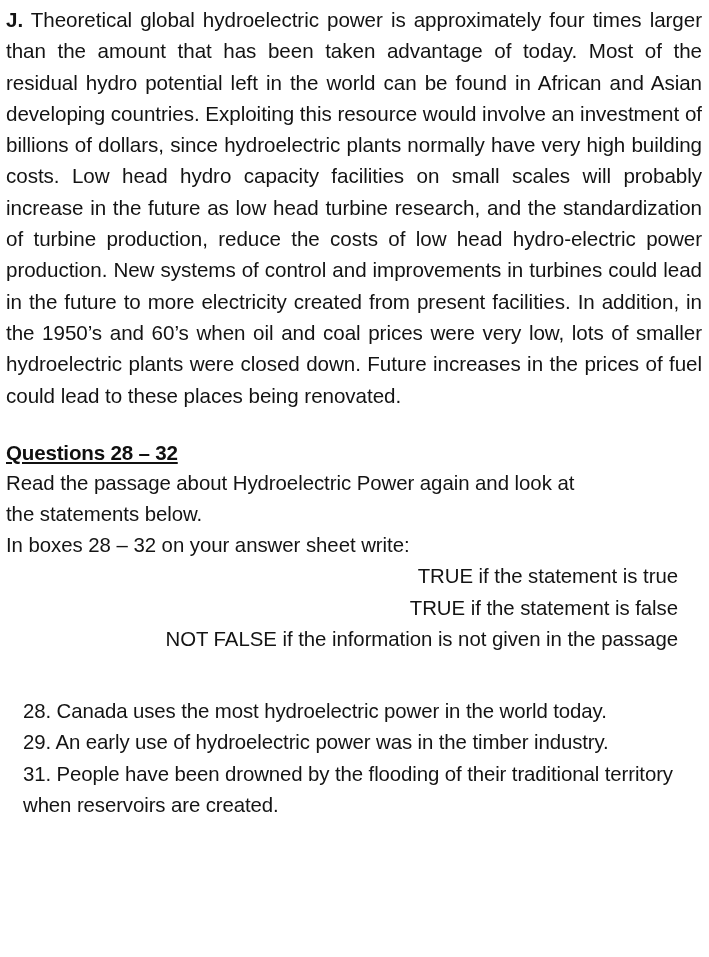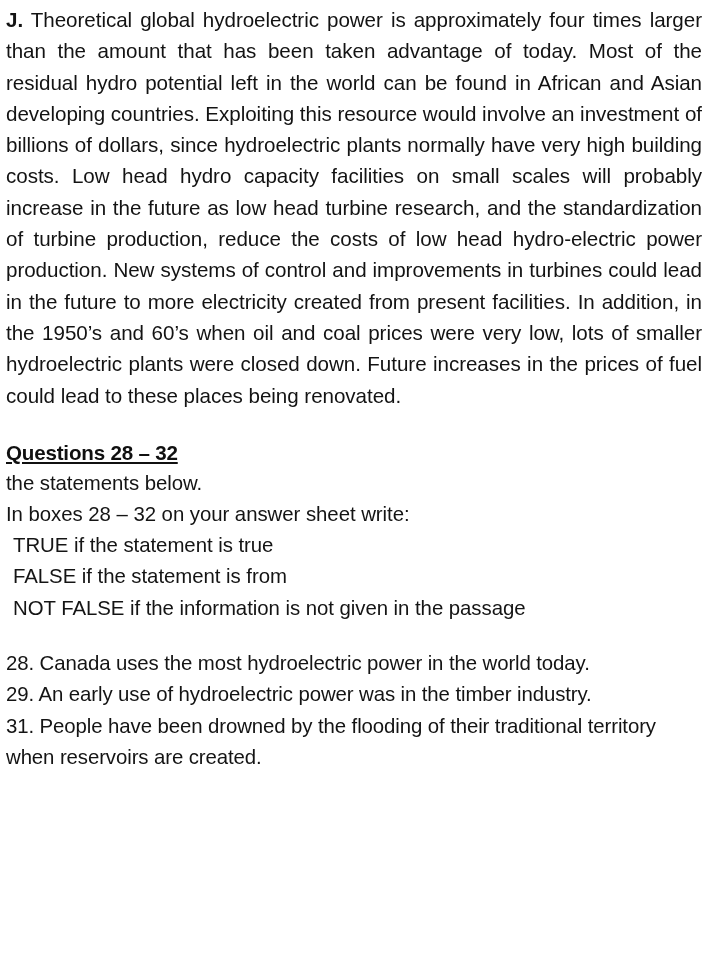--- a/index.html
+++ b/index.html
@@ -72,53 +72,55 @@
     letter-spacing: -0.05px;
     margin: 0;
     color: #141414;
     max-width: 672px;
   }
   .instr-line {
     white-space: nowrap;
   }
   .instr-line.indent {
     padding-left: 7px;
+    text-align: right;
   }
 
   
   .statements {
     font-size: 20.4px;
     line-height: 31.4px;
     text-align: left;
     letter-spacing: -0.1px;
-    margin: 0;
+    margin: 17px;
     color: #141414;
   }
   .statement {
     margin: 0;
     max-width: 694px;
   }
 </style>
 </head>
 <body>
 
 <div id="page">
   <div class="content">
 
     <p class="passage"><span class="para-label">J.</span> <span>Theoretical global hydroelectric power is approximately four times larger than the amount that has been taken advantage of today. Most of the residual hydro potential left in the world can be found in African and Asian developing countries. Exploiting this resource would involve an investment of billions of dollars, since hydroelectric plants normally have very high building costs. Low head hydro capacity facilities on small scales will probably increase in the future as low head turbine research, and the standardization of turbine production, reduce the costs of low head hydro-electric power production. New systems of control and improvements in turbines could lead in the future to more electricity created from present facilities. In addition, in the 1950’s and 60’s when oil and coal prices were very low, lots of smaller hydroelectric plants were closed down. Future increases in the prices of fuel could lead to these places being renovated.</span></p>
 
     <div class="gap"></div>
 
     <p class="q-heading">Questions 28 – 32</p>
 
     <div class="instructions">
+      <div class="instr-line">Read the passage about Hydroelectric Power again and look at</div>
       <div class="instr-line">the statements below.</div>
       <div class="instr-line">In boxes 28 – 32 on your answer sheet write:</div>
       <div class="instr-line indent">TRUE if the statement is true</div>
-      <div class="instr-line indent">FALSE if the statement is from</div>
+      <div class="instr-line indent">TRUE if the statement is false</div>
       <div class="instr-line indent">NOT FALSE if the information is not given in the  passage</div>
     </div>
 
     <div class="gap-small"></div>
 
     <div class="statements">
       <p class="statement">28. Canada uses the most hydroelectric power in the world today.</p>
       <p class="statement">29. An early use of hydroelectric power was in the timber industry.</p>
       <p class="statement">31. People have been drowned by the flooding of their traditional territory when reservoirs are created.</p>
     </div>

